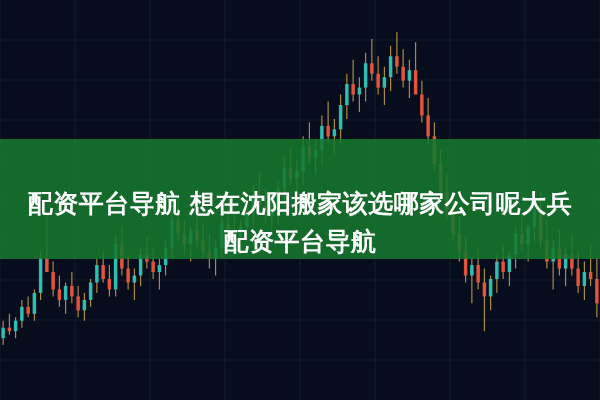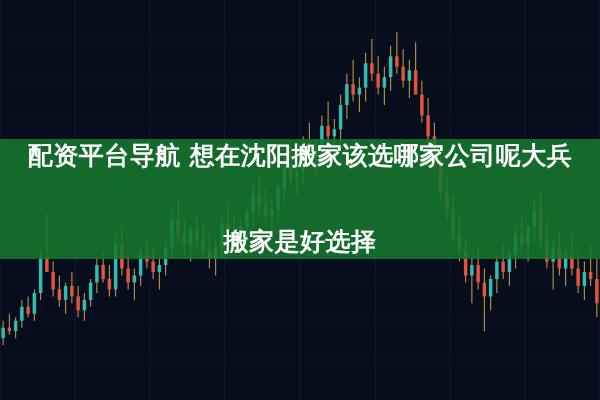--- a/index.html
+++ b/index.html
@@ -39,21 +39,21 @@
 
   
   #headline {
     position:absolute;
     left:0; top:139px;
     width:600px; height:120px;
     z-index:6;
     display:flex;
     flex-direction:column;
     align-items:center;
-    justify-content:space-between;
+    justify-content:flex-end;
     gap:4px;
     padding:0 8px;
   }
   .headline-line {
     color:#ffffff;
     font-family:"DejaVu Sans", sans-serif;
     font-weight:bold;
     font-size:25px;
     line-height:34px;
     letter-spacing:0.5px;
@@ -279,16 +279,16 @@
       <line x1="590.625" y1="244.20000000000002" x2="590.625" y2="285.96" stroke="#c8a24a" stroke-width="1.1" opacity="0.92"></line>
       <rect x="588.875" y="272.03999999999996" width="3.5000000000000004" height="6.960000000000036" fill="#e8563c" opacity="0.95"></rect>
       <line x1="596.875" y1="258.12" x2="596.875" y2="317.28" stroke="#c8a24a" stroke-width="1.1" opacity="0.92"></line>
       <rect x="595.125" y="279" width="3.5000000000000004" height="24.360000000000014" fill="#e8563c" opacity="0.95"></rect>
     </svg>
 
   <div id="banner-band"></div>
 
   <div id="headline">
     <div class="headline-line">配资平台导航 想在沈阳搬家该选哪家公司呢大兵</div>
-    <div class="headline-line">搬家是好选择</div>
+    <div class="headline-line">配资平台导航</div>
   </div>
 
 </div>
 
 </body></html>

